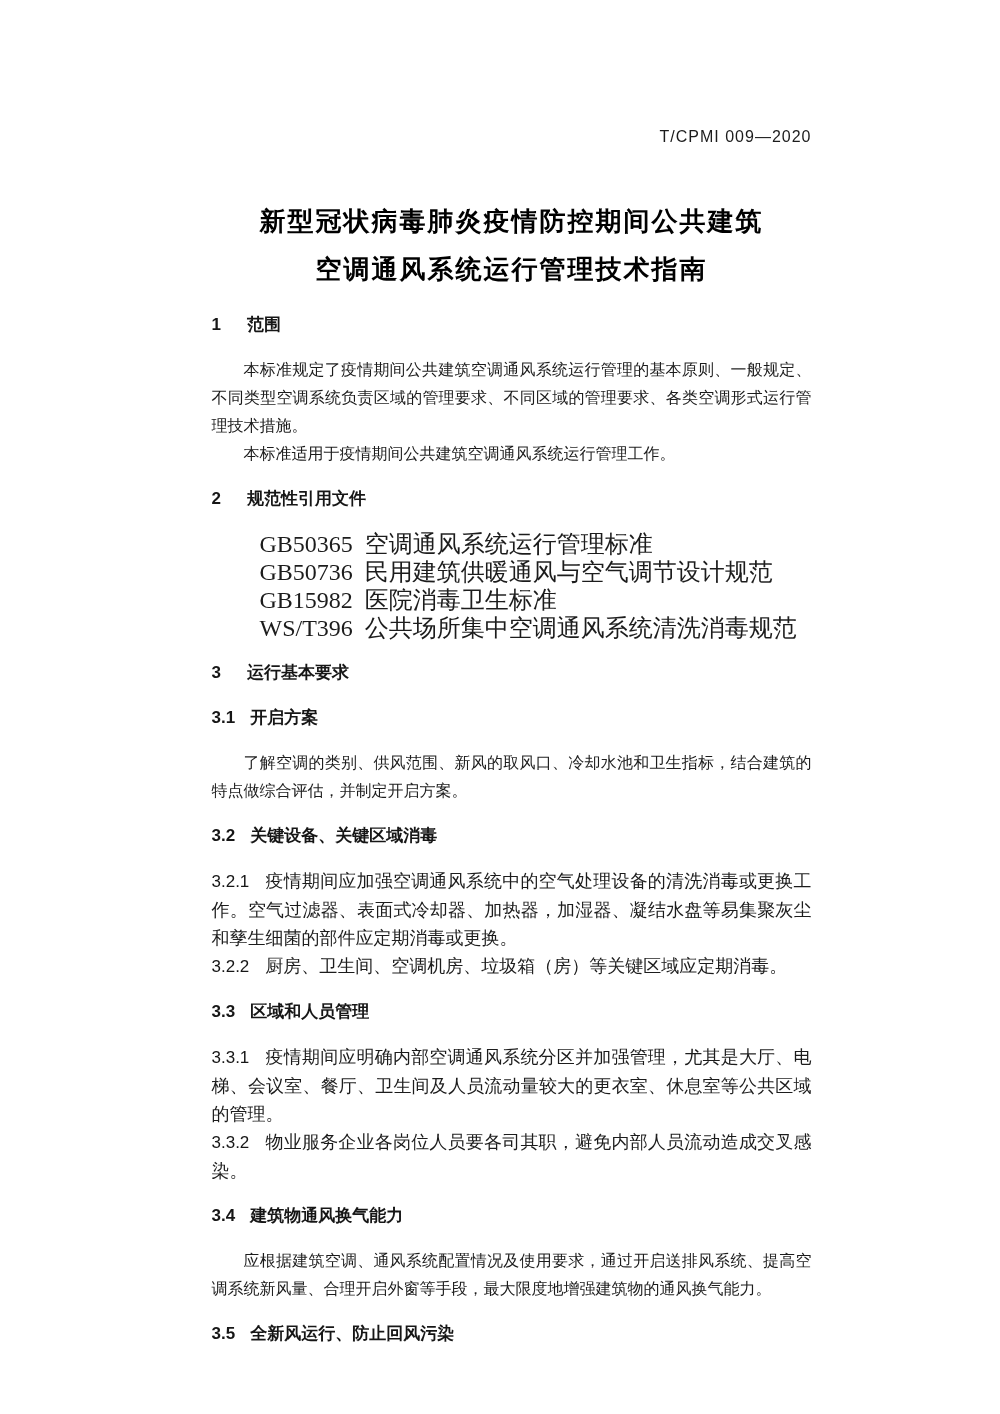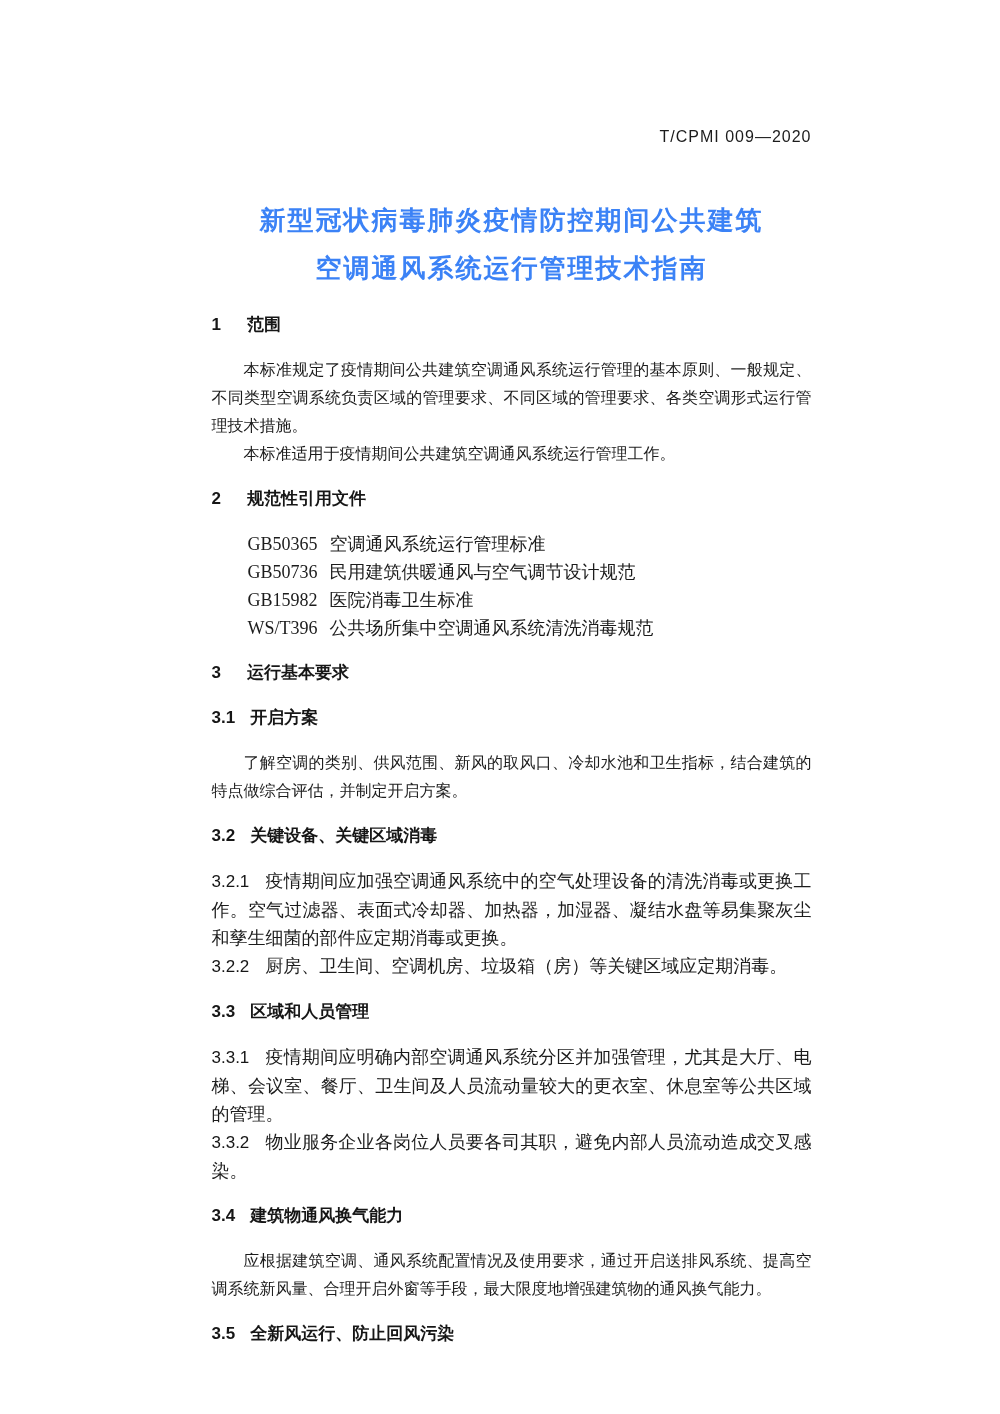--- a/index.html
+++ b/index.html
@@ -19,26 +19,26 @@
     margin-top: 112px;
     text-align: right;
     font-family: "Liberation Sans", sans-serif;
     font-size: 16px;
     letter-spacing: 1px;
     color: #1c1c1c;
   }
   .doc-title {
     margin-top: 52px;
     text-align: center;
-    font-family: Liberation Mono, monospace;
+    font-family: Liberation Serif, serif;
     font-weight: 700;
     font-size: 26px;
     line-height: 48px;
     letter-spacing: 2px;
-    color: #3b82f6;
+    color: #000000;
   }
   .content { margin-top: 0; }
   .heading {
     font-family: "Liberation Sans", sans-serif;
     font-weight: 700;
     font-size: 17px;
     line-height: 28px;
     margin: 17px 0;
     color: #161616;
   }
@@ -46,21 +46,21 @@
   .heading.l2 .hnum { margin-right: 15px; }
   .para {
     font-size: 16px;
     line-height: 28px;
     margin: 0;
     text-align: justify;
     color: #1c1c1c;
   }
   .para.indent { text-indent: 2em; }
   .ref {
-    font-size: 18px;
+    font-size: 24px;
     line-height: 28px;
     margin: 0 0 0 2em;
     color: #1c1c1c;
   }
   .ref .ref-code { margin-right: 12px; }
   .clause {
     font-size: 18px;
     line-height: 28px;
     margin: 0;
     text-align: justify;

